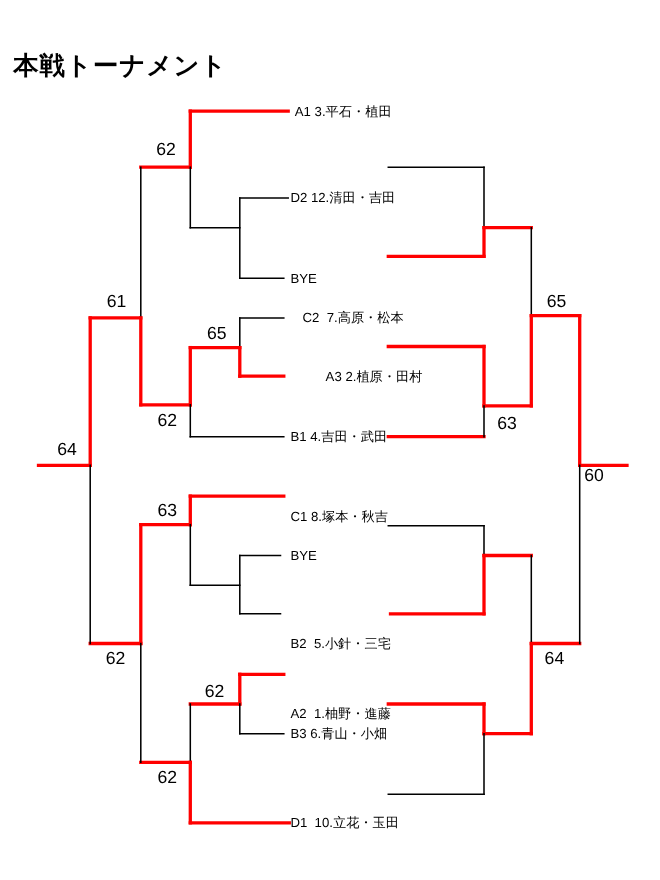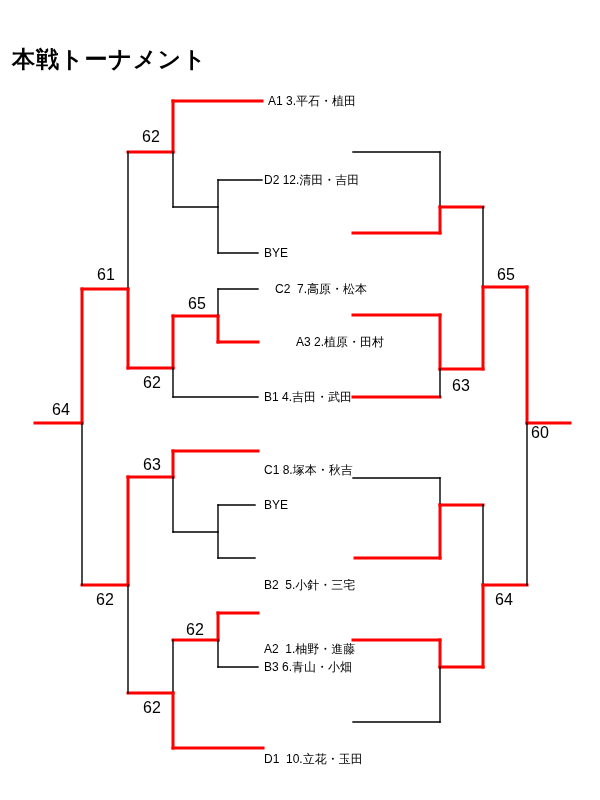--- a/index.html
+++ b/index.html
@@ -131,21 +131,21 @@
       <div class="entry-label" style="left: 264px; top: 180px;">D2 12.清田・吉田</div>
       <div class="entry-label" style="left: 264px; top: 253px;">BYE</div>
       <div class="entry-label" style="left: 275px; top: 289px;">C2  7.高原・松本</div>
       <div class="entry-label" style="left: 264px; top: 342px; margin-left: 32px;">A3 2.植原・田村</div>
       <div class="entry-label" style="left: 264px; top: 397px;">B1 4.吉田・武田</div>
       <div class="entry-label" style="left: 264px; top: 470px;">C1 8.塚本・秋吉</div>
       <div class="entry-label" style="left: 264px; top: 505px;">BYE</div>
       <div class="entry-label" style="left: 264px; top: 558px; margin-top: 27px;">B2  5.小針・三宅</div>
       <div class="entry-label" style="left: 264px; top: 649px;">A2  1.柚野・進藤</div>
       <div class="entry-label" style="left: 264px; top: 667px; text-align: center;">B3 6.青山・小畑</div>
-      <div class="entry-label" style="left: 264px; top: 748px; margin-top: 11px;">D1  10.立花・玉田</div>
+      <div class="entry-label" style="left: 264px; top: 748px;">D1  10.立花・玉田</div>
       <div class="match-number" style="left: 151px; top: 137px;">62</div>
       <div class="match-number" style="left: 106px; top: 275px;">61</div>
       <div class="match-number" style="left: 197px; top: 304px;">65</div>
       <div class="match-number" style="left: 152px; top: 383px;">62</div>
       <div class="match-number" style="left: 61px; top: 410px;">64</div>
       <div class="match-number" style="left: 152px; top: 465px;">63</div>
       <div class="match-number" style="left: 105px; top: 600px;">62</div>
       <div class="match-number" style="left: 195px; top: 630px;">62</div>
       <div class="match-number" style="left: 152px; top: 708px;">62</div>
       <div class="match-number" style="left: 506px; top: 275px;">65</div>

